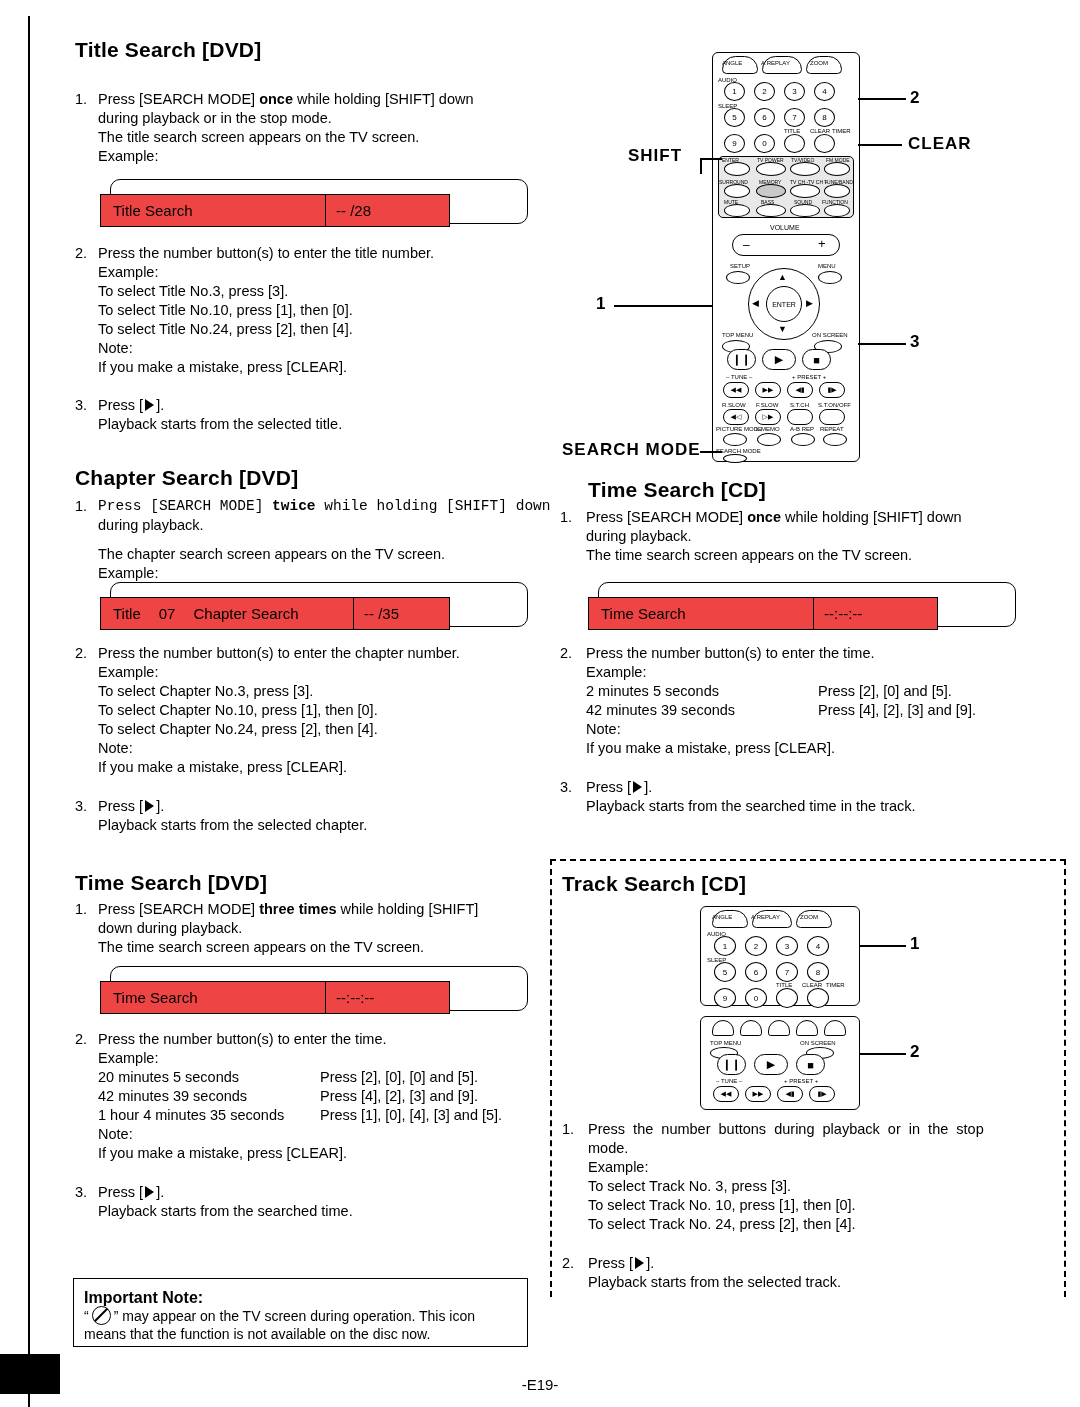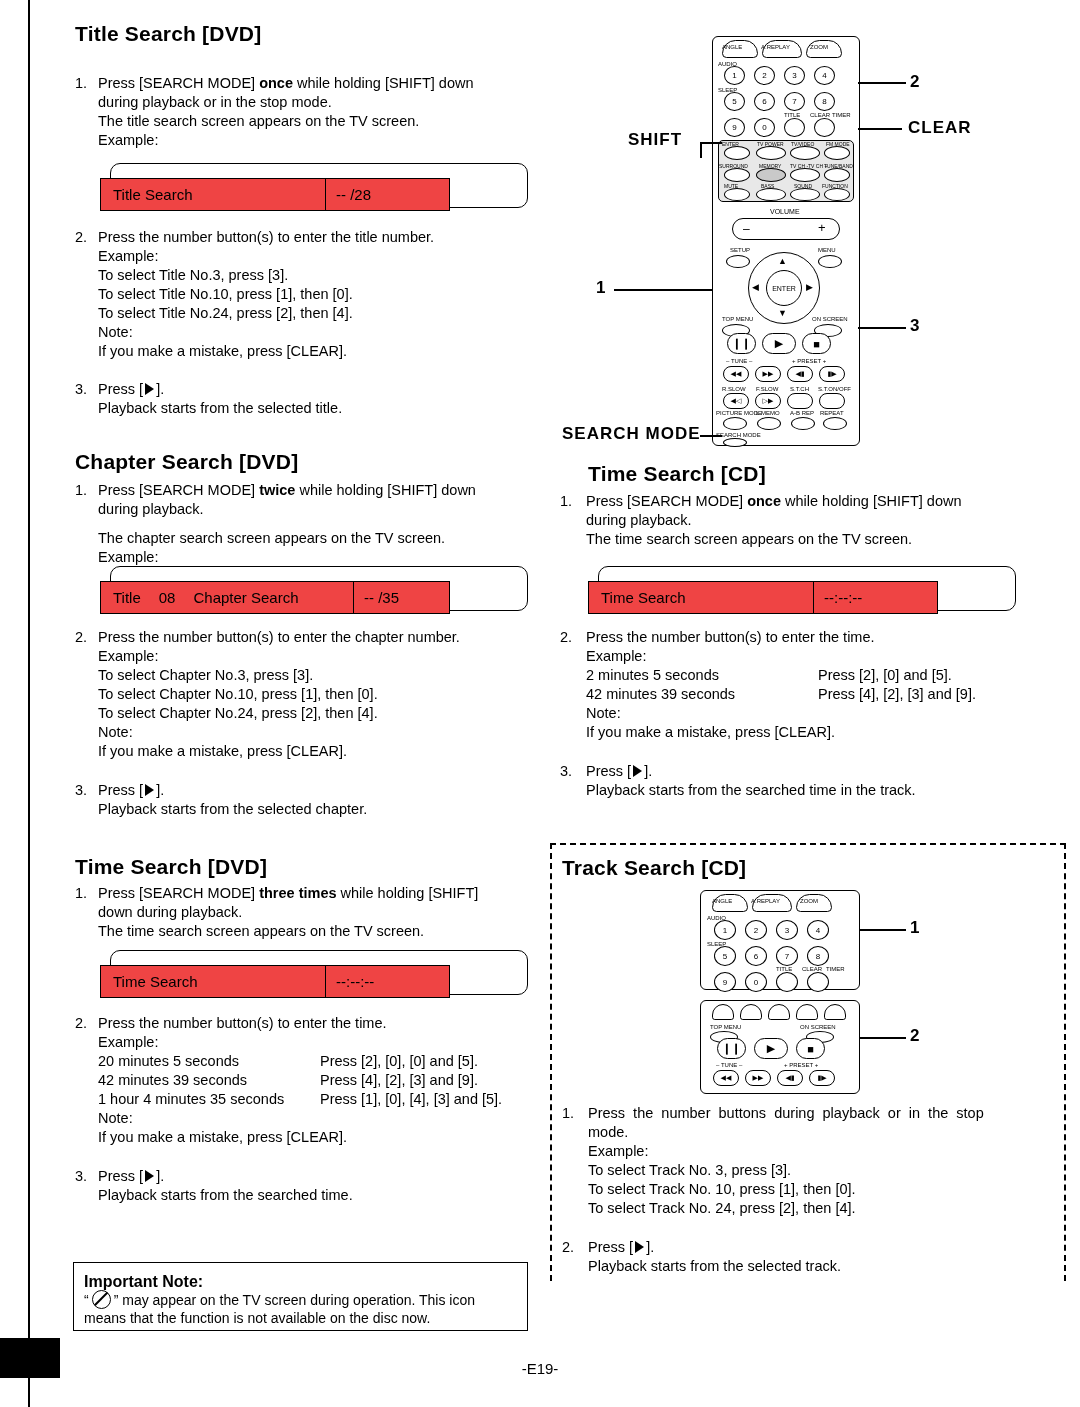--- a/index.html
+++ b/index.html
@@ -10,21 +10,21 @@
   body {
     width: 1080px;
     height: 1407px;
     position: relative;
     font-family: "Liberation Sans", sans-serif;
     color: #000;
     overflow: hidden;
   }
   .page {
     position: absolute;
-    left: 0; top: 0;
+    left: 0; top: 16px;
     width: 1080px;
     height: 1014px;
   }
   
   .frame-left {
     position: absolute;
     left: 28px; top: 0px;
     width: 2px; height: 1407px;
     background: #000;
   }
@@ -246,30 +246,30 @@
   <div class="txt" style="left:98px; top:323px;">Note:</div>
   <div class="txt" style="left:98px; top:342px;">If you make a mistake, press [CLEAR].</div>
 
   <div class="num" style="left:75px; top:380px;">3.</div>
   <div class="txt" style="left:98px; top:380px;"><span>Press [</span><span style="display:inline-block; width:0; height:0; border-left:9px solid #000; border-top:6px solid transparent; border-bottom:6px solid transparent; vertical-align:-1px; margin:0 2px;"></span><span>].</span></div>
   <div class="txt" style="left:98px; top:399px;">Playback starts from the selected title.</div>
 
   <h2 class="section-title" style="left:75px; top:450px;">Chapter Search [DVD]</h2>
 
   <div class="num" style="left:75px; top:481px;">1.</div>
-  <div class="txt" style="left:98px; top:481px;"><span>Press [SEARCH MODE] </span><b>twice</b><span> while holding [SHIFT] down</span></div>
+  <div class="txt" style="left:98px; top:481px;font-family:Liberation Mono, monospace;"><span>Press [SEARCH MODE] </span><b>twice</b><span> while holding [SHIFT] down</span></div>
   <div class="txt" style="left:98px; top:500px;">during playback.</div>
   <div class="txt" style="left:98px; top:529px;">The chapter search screen appears on the TV screen.</div>
   <div class="txt" style="left:98px; top:548px;">Example:</div>
 
   <div class="osd-shadow" style="left:110px; top:566px; width:418px; height:45px;"></div>
   <div class="osd-inner" style="left:100px; top:581px; width:350px; height:33px;">
     <span class="osd-label" style="display:flex; gap:18px;">
       <span>Title</span>
-      <span>08</span>
+      <span>07</span>
       <span>Chapter Search</span>
     </span>
     <span class="osd-value" style="width:96px;">--  /35</span>
   </div>
 
   <div class="num" style="left:75px; top:628px;">2.</div>
   <div class="txt" style="left:98px; top:628px;">Press the number button(s) to enter the chapter number.</div>
   <div class="txt" style="left:98px; top:647px;">Example:</div>
   <div class="txt" style="left:98px; top:666px;">To select Chapter No.3, press [3].</div>
   <div class="txt" style="left:98px; top:685px;">To select Chapter No.10, press [1], then [0].</div>

